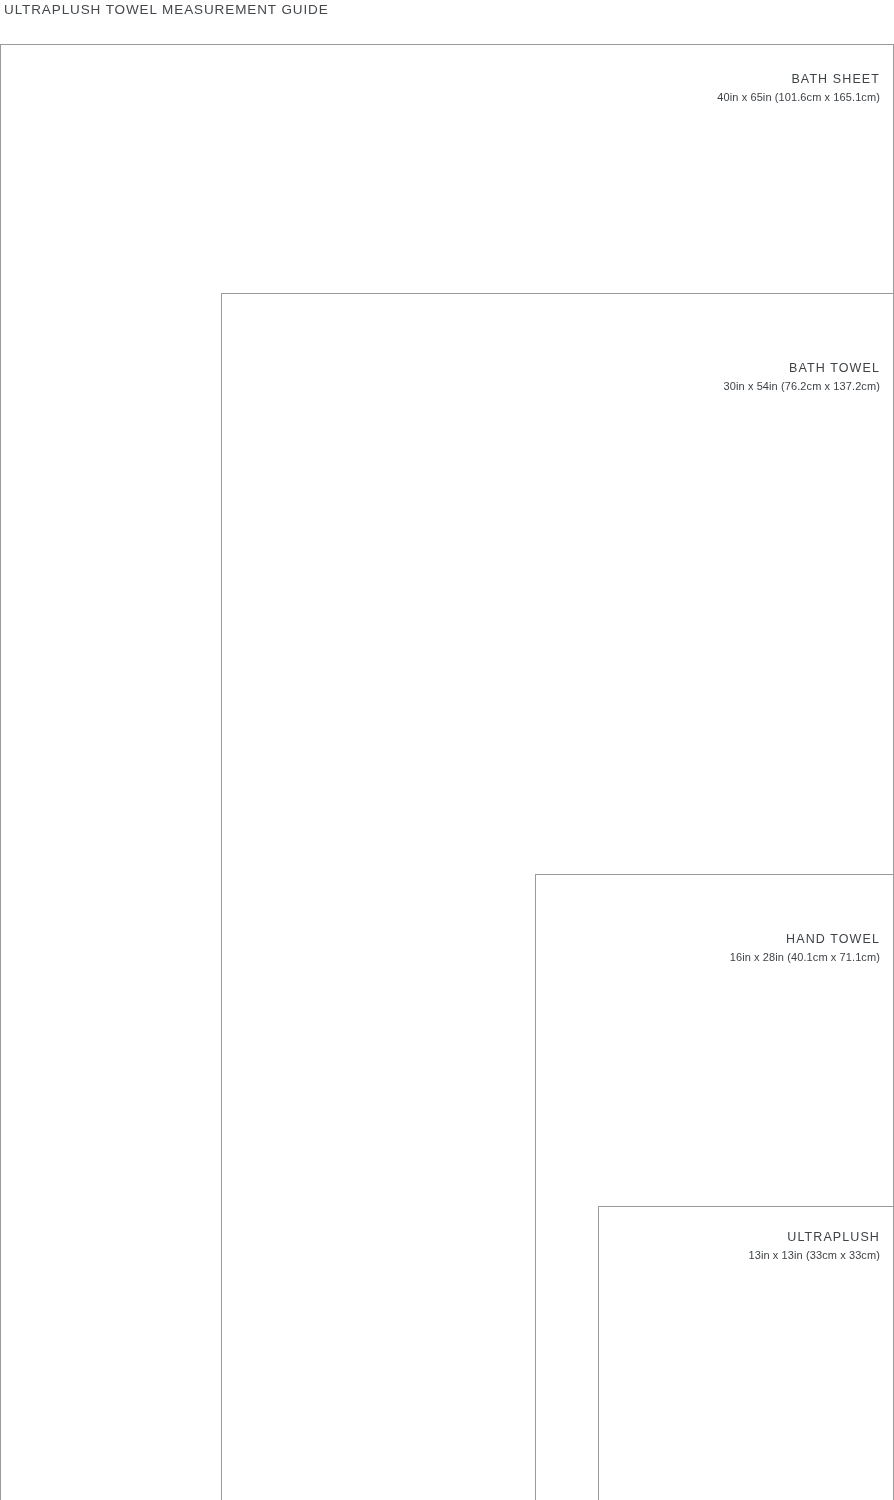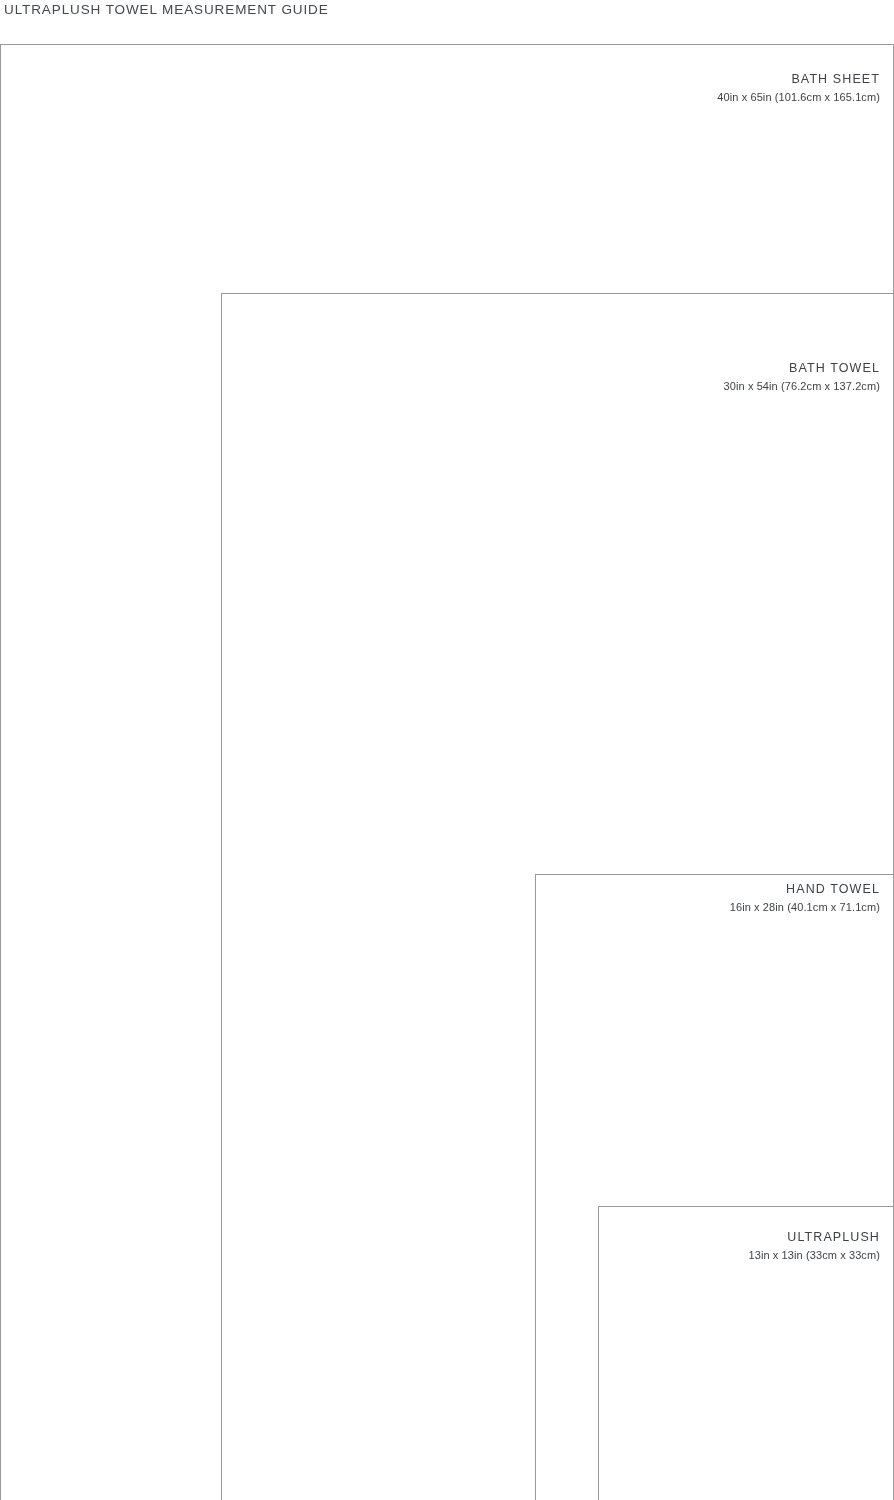--- a/index.html
+++ b/index.html
@@ -76,21 +76,21 @@
 <div class="label-group" style="right:14px; top:70px;">
   <div class="label-name">BATH SHEET</div>
   <div class="label-dims">40in x 65in (101.6cm x 165.1cm)</div>
 </div>
 
 <div class="label-group" style="right:14px; top:316px;margin-top:43px;">
   <div class="label-name">BATH TOWEL</div>
   <div class="label-dims">30in x 54in (76.2cm x 137.2cm)</div>
 </div>
 
-<div class="label-group" style="right:14px; top:880px;">
+<div class="label-group" style="right:14px; top:930px;">
   <div class="label-name">HAND TOWEL</div>
   <div class="label-dims">16in x 28in (40.1cm x 71.1cm)</div>
 </div>
 
 <div class="label-group" style="right:14px; top:1228px;">
   <div class="label-name">ULTRAPLUSH</div>
   <div class="label-dims">13in x 13in (33cm x 33cm)</div>
 </div>
 
 </body></html>

